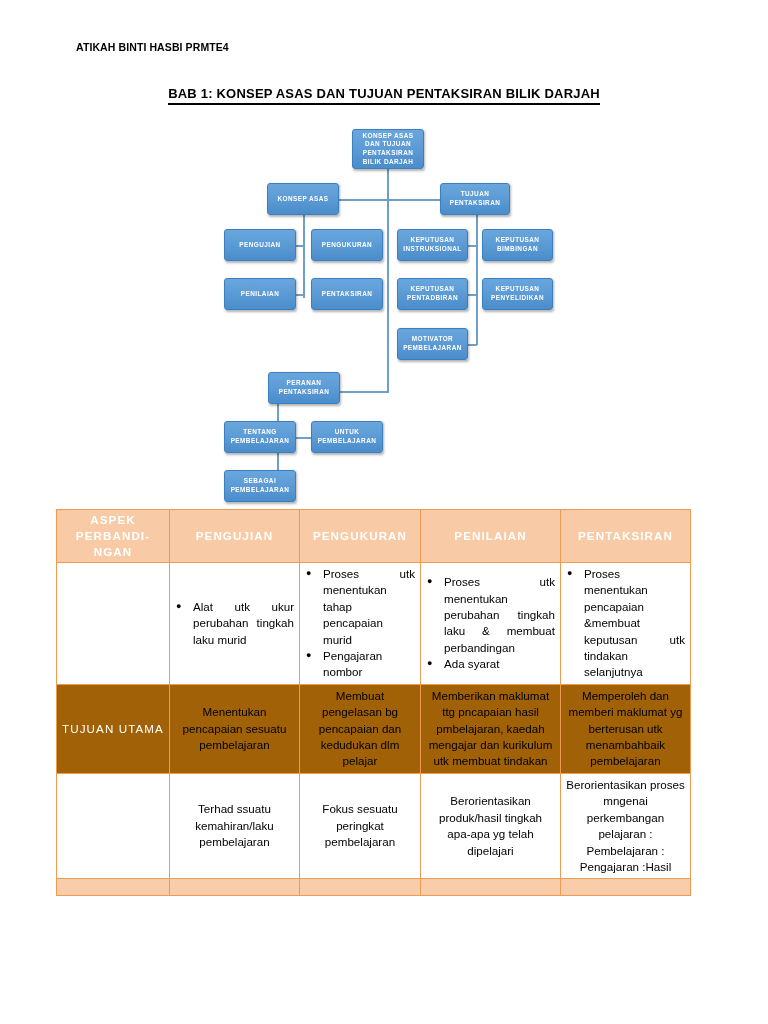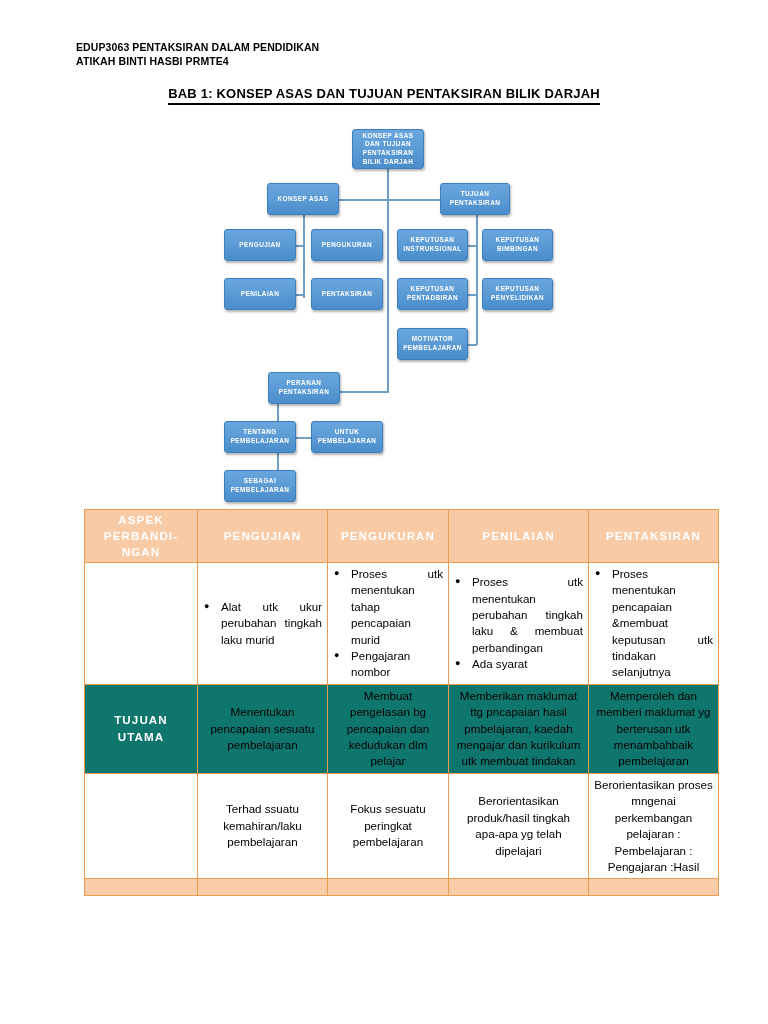--- a/index.html
+++ b/index.html
@@ -73,21 +73,21 @@
     position: absolute;
     background: #6f9fc6;
     z-index: 1;
   }
   .conn.v { width: 1.5px; }
   .conn.h { height: 1.5px; }
 
   
   .cmp-table {
     position: absolute;
-    left: 84px;
+    left: 56px;
     top: 509px;
     width: 634px;
     border-collapse: collapse;
     table-layout: fixed;
   }
   .cmp-table td {
     border: 1px solid #ed9a52;
     vertical-align: middle;
     padding: 3px 5px;
     font-size: 11.6px;
@@ -99,27 +99,27 @@
     color: #ffffff;
     font-weight: bold;
     text-align: center;
     font-size: 11.6px;
     letter-spacing: 1.1px;
     line-height: 16px;
     height: 46px;
     padding: 2px 3px;
   }
   .tujuan td {
-    background: #0f766e;
+    background: #a16207;
     text-align: center;
     vertical-align: middle;
   }
   .tujuan td.rowlabel {
     color: #ffffff;
-    font-weight: bold;
+    font-weight: normal;
     letter-spacing: 1.1px;
   }
   .plain td {
     background: #ffffff;
     text-align: center;
   }
   .blankrow td {
     background: #f9cda9;
     height: 16px;
     padding: 0;
@@ -146,21 +146,20 @@
   .c-aspek { width: 113px; }
   .c-penguj { width: 130px; }
   .c-pengu { width: 121px; }
   .c-penil { width: 140px; }
   .c-penta { width: 130px; }
 </style>
 </head>
 <body>
 
 <div class="doc-header">
-  <div>EDUP3063 PENTAKSIRAN DALAM PENDIDIKAN</div>
   <div>ATIKAH BINTI HASBI PRMTE4</div>
 </div>
 
 <div class="doc-title">
   <span>BAB 1: KONSEP ASAS DAN TUJUAN PENTAKSIRAN BILIK DARJAH</span>
 </div>
 
 <div class="chart">
 
   <div class="conn v" style="left:387px; top:168px; height:225px;"></div>

